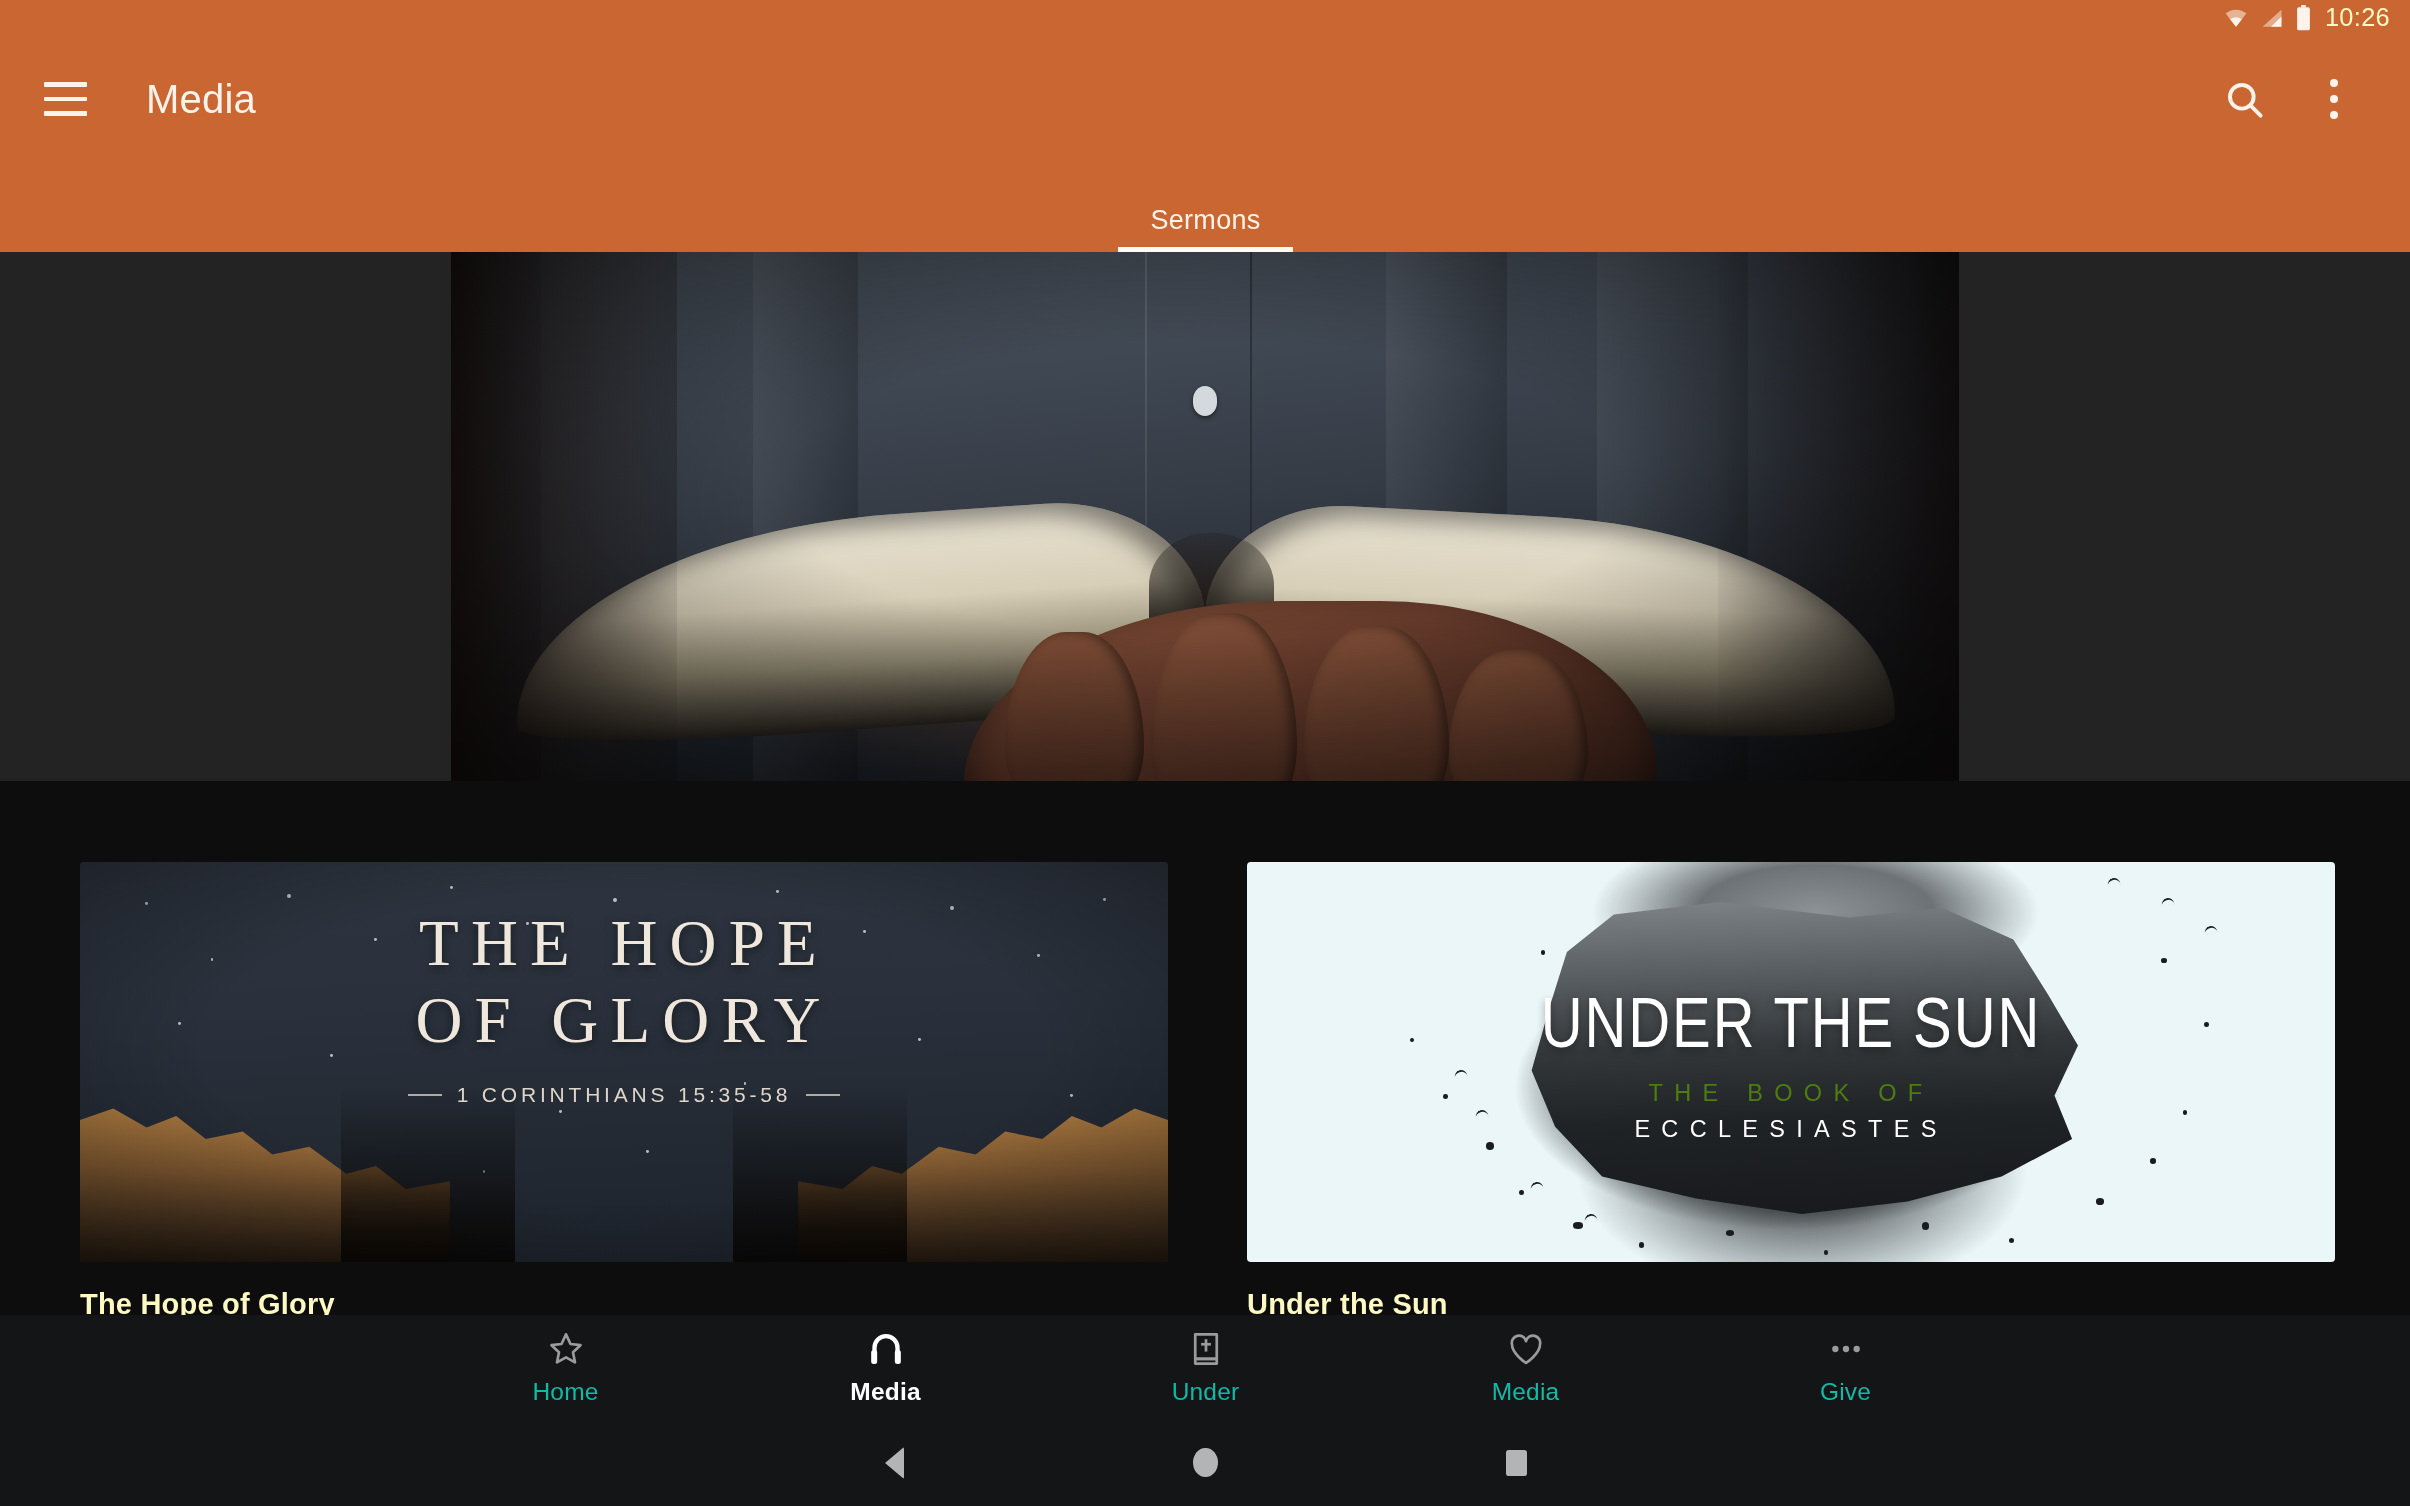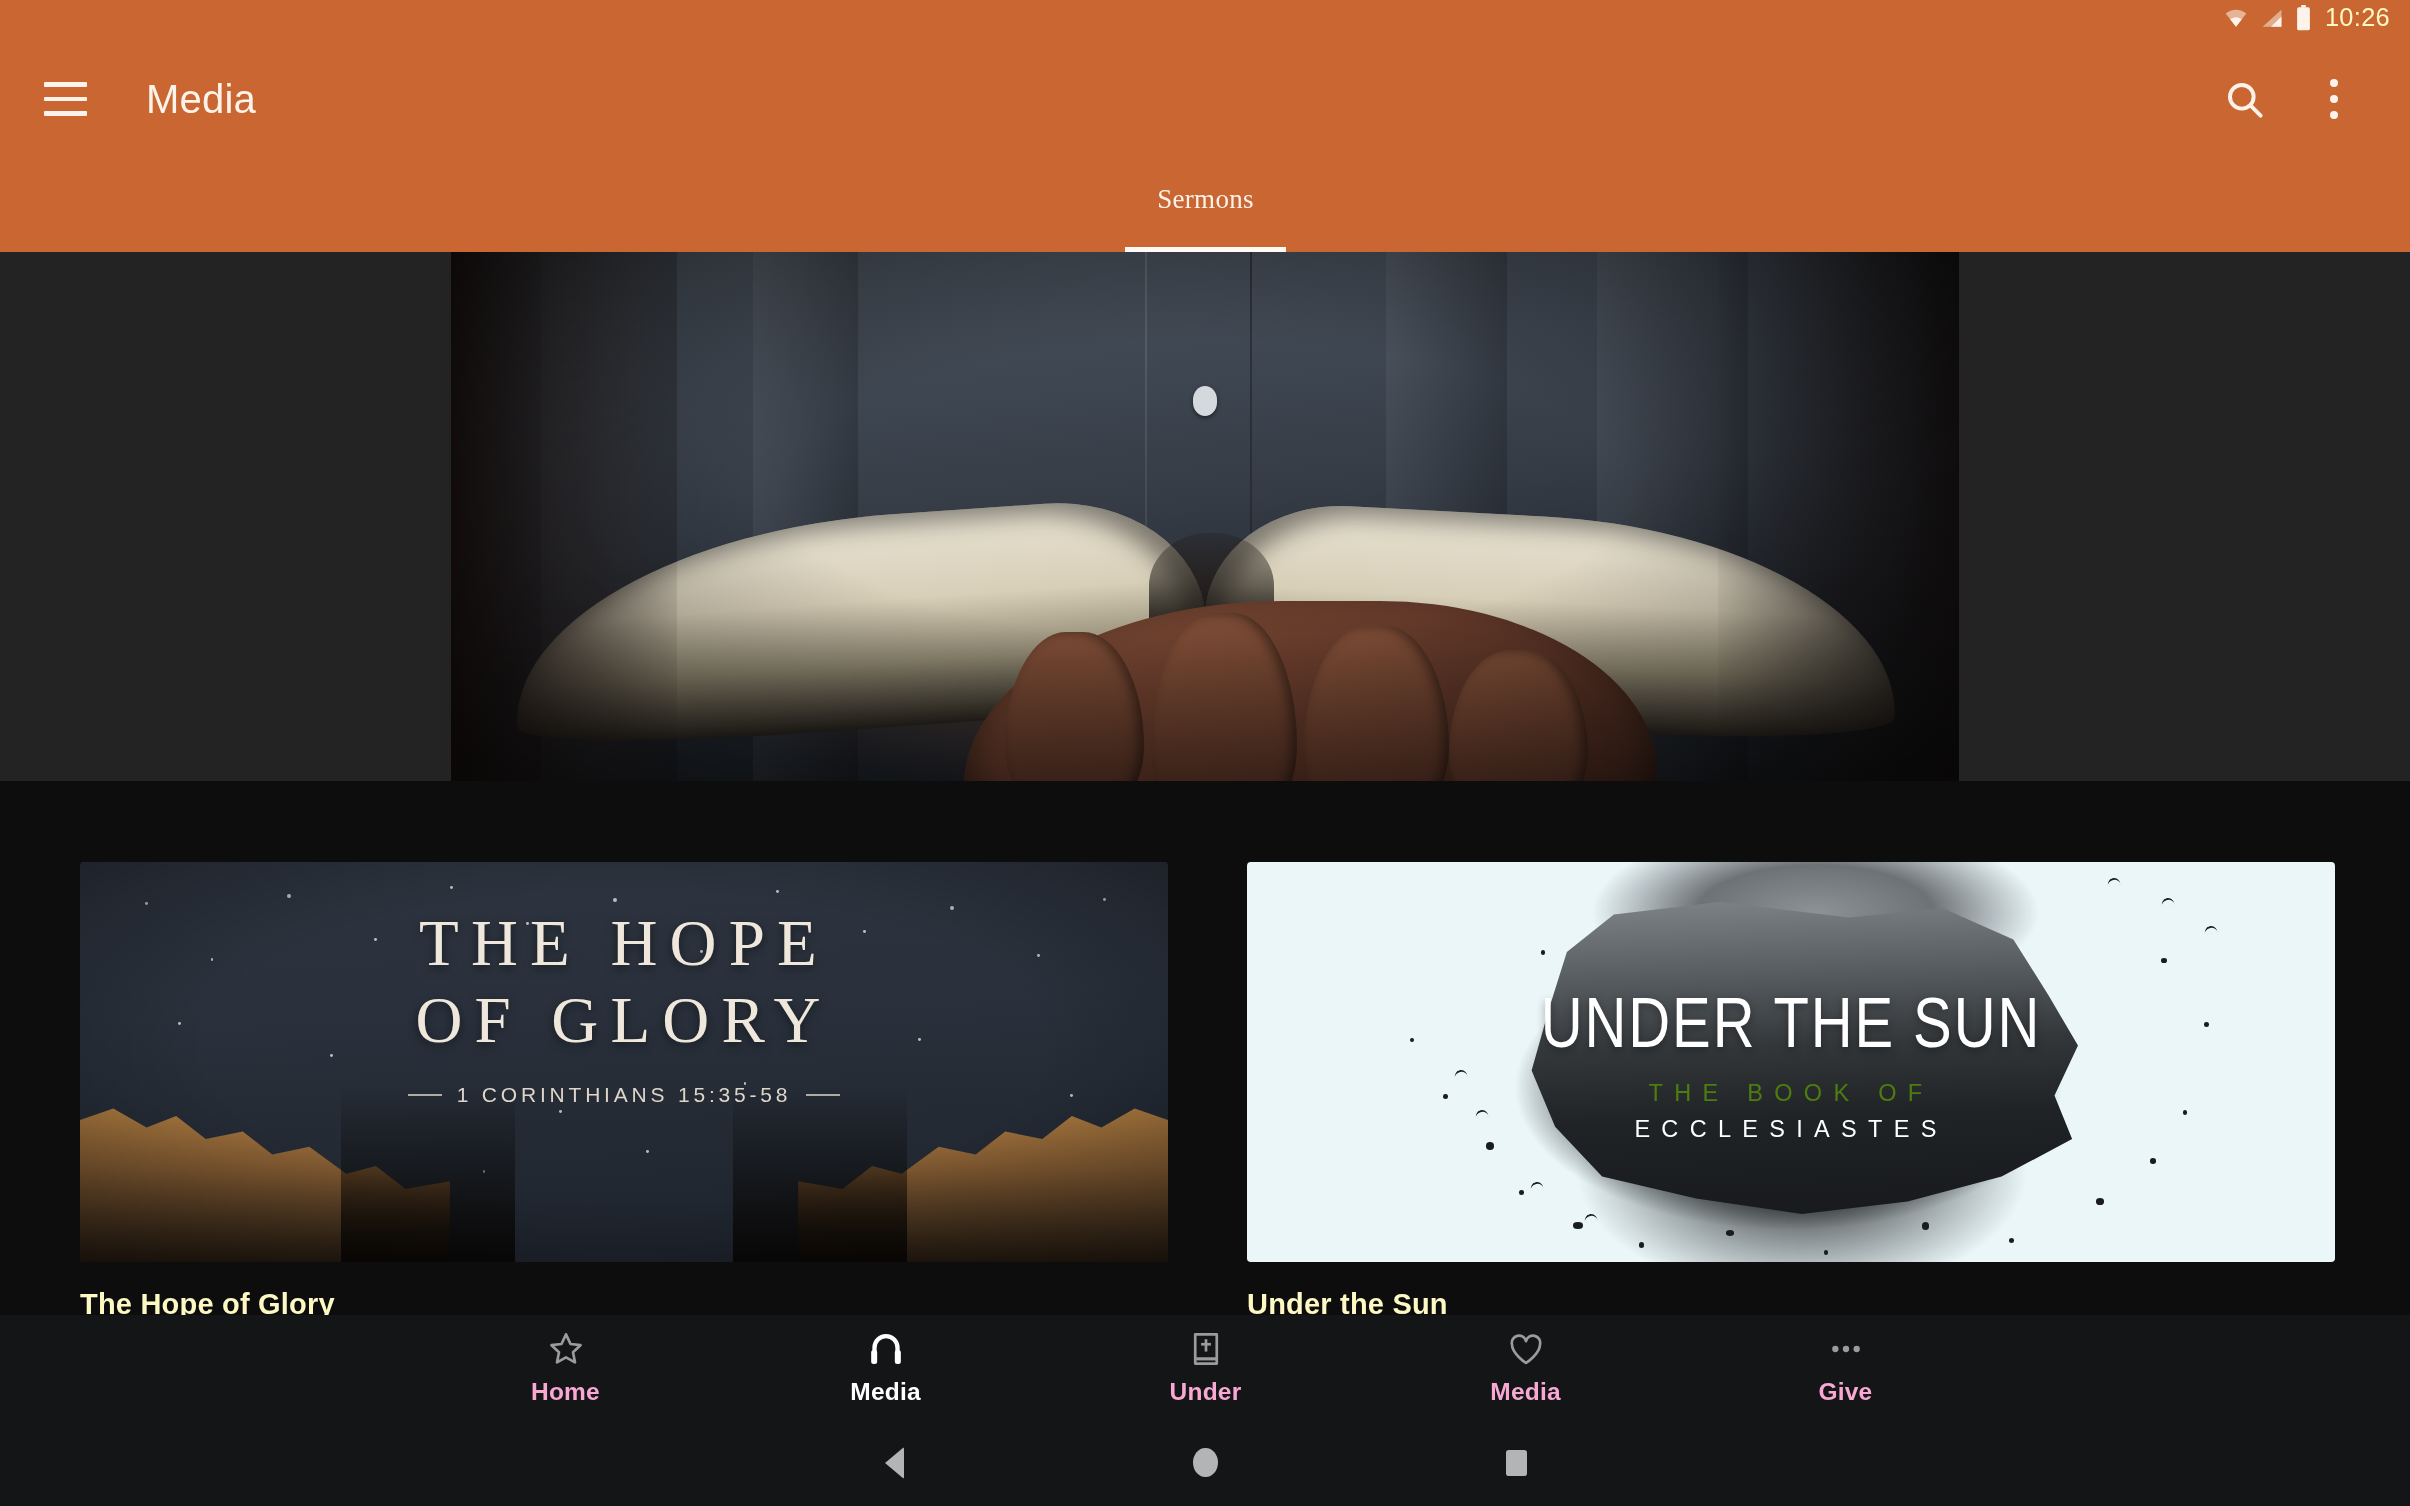--- a/index.html
+++ b/index.html
@@ -53,22 +53,22 @@
   #overflow-dots { display:flex; flex-direction:column; gap:7.5px; align-items:center; }
   #overflow-dots i { width:8.5px; height:8.5px; border-radius:50%; background:#fdf3ea; display:block; }
 
   
   #tab-strip {
     position:absolute; bottom:0; left:0; width:100%; height:90px;
     display:flex; align-items:flex-end; justify-content:center;
   }
   #tab-sermons {
     position:relative; height:90px; min-width:151px;
-    display:flex; align-items:center; justify-content:center;
-    padding:0 32px; cursor:pointer;font-family:Liberation Serif, serif;
+    display:flex; align-items:flex-end; justify-content:center;
+    padding:0 32px; cursor:pointer;
   }
   #tab-sermons .tab-label {
     color:#fdf3ea; font-size:27px; font-weight:400; letter-spacing:0.3px;
     margin-bottom:17px;
   }
   #tab-indicator {
     position:absolute; bottom:0; left:0; width:100%; height:5.6px; background:#fffaf4;
   }
 
   
@@ -271,21 +271,21 @@
     background:#141517;
     display:flex; align-items:center; justify-content:center;
   }
   .nav-item {
     width:320px; height:104px;
     display:flex; flex-direction:column; align-items:center; justify-content:center;
     cursor:pointer; gap:7.5px;
   }
   .nav-icon { height:43px; display:flex; align-items:center; justify-content:center; }
   .nav-label { font-size:24.5px; letter-spacing:0.2px; }
-  .nav-item.inactive .nav-label { color:#f9a8d4; font-weight:700; }
+  .nav-item.inactive .nav-label { color:#14b8a6; font-weight:400; }
   .nav-item.active .nav-label { color:#ffffff; font-weight:700; }
 
   
   #system-nav {
     position:absolute; bottom:0; left:0; width:2411px; height:87px;
     background:#141517;
     display:flex; align-items:center; justify-content:center;
   }
   #system-nav .sysbtn {
     width:311px; height:87px; display:flex; align-items:center; justify-content:center;

